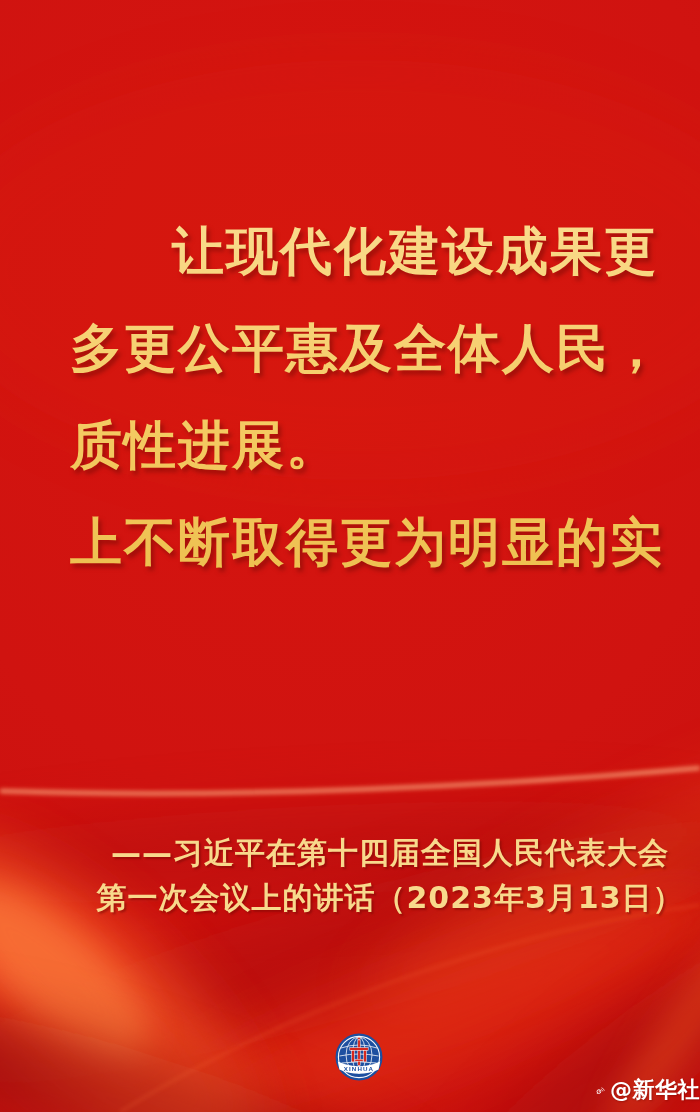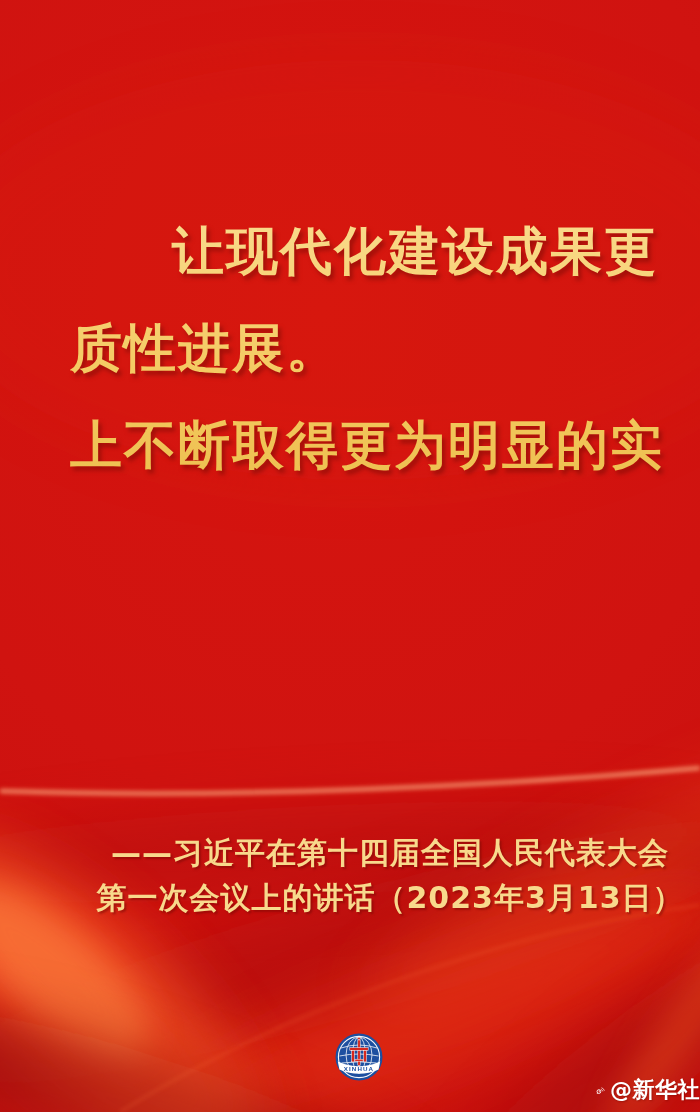--- a/index.html
+++ b/index.html
@@ -84,20 +84,21 @@
     <ellipse cx="695" cy="1010" rx="150" ry="22" transform="rotate(-55 695 1010)" fill="#f55c22" opacity="0.42" filter="url(#b16)"></ellipse>
 
     <path d="M120,1112 C300,1000 520,930 700,905" stroke="#ff7c3d" stroke-width="2" fill="none" opacity="0.30" filter="url(#b3)"></path>
 
     <path d="M0,791 C240,799 500,786 700,768" stroke="#ff9d67" stroke-width="7" fill="none" opacity="0.26" filter="url(#b3)"></path>
     <path d="M0,791 C240,799 500,786 700,768" stroke="#ffc397" stroke-width="2" fill="none" opacity="0.88" filter="url(#b3)"></path>
   </svg>
 
   <div class="quote">
     <div class="qline indent">让现代化建设成果更</div>
+    <div class="qline">多更公平惠及全体人民，</div>
     <div class="qline">质性进展。</div>
     <div class="qline">上不断取得更为明显的实</div>
   </div>
 
   <div class="attribution">
     <div>——习近平在第十四届全国人民代表大会</div>
     <div>第一次会议上的讲话（2023年3月13日）</div>
   </div>
 
   <div class="logo-wrap">

